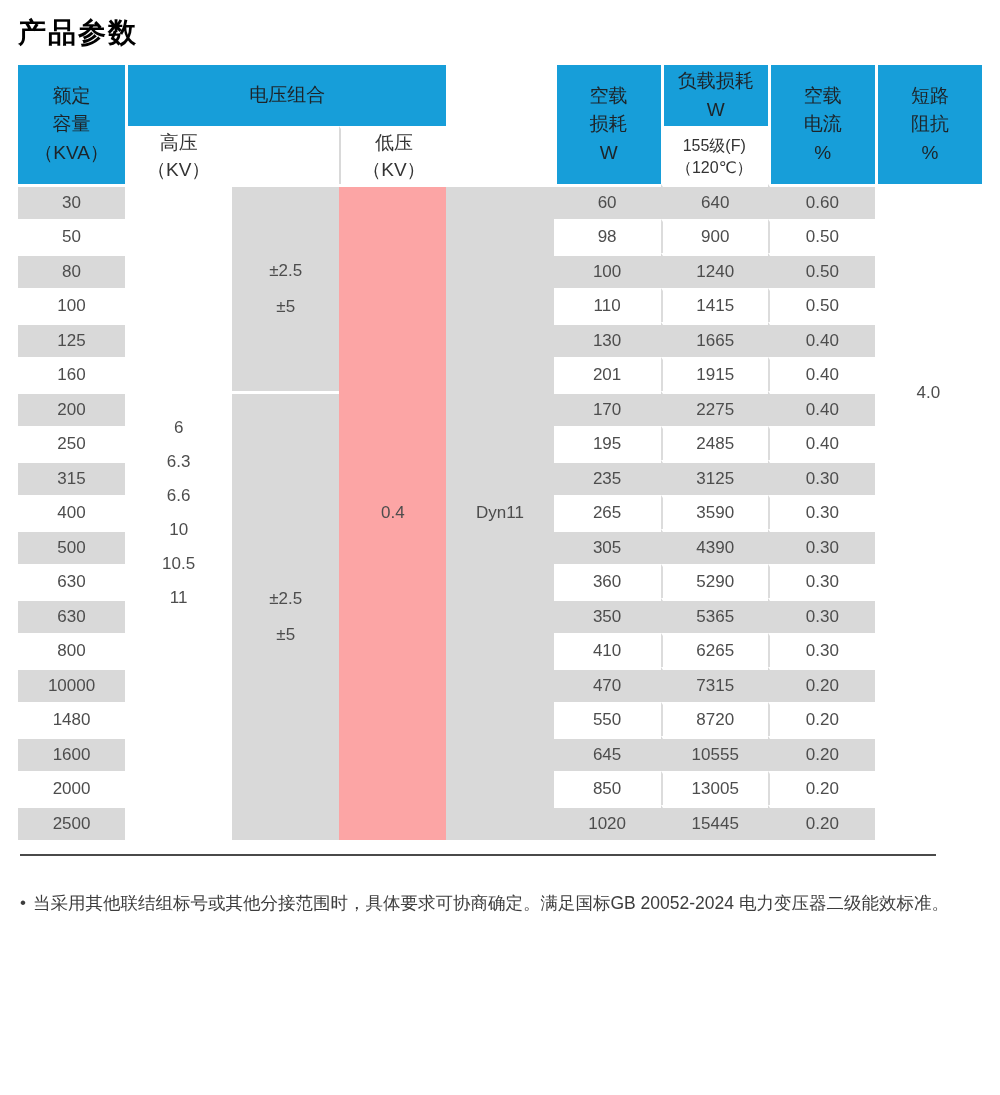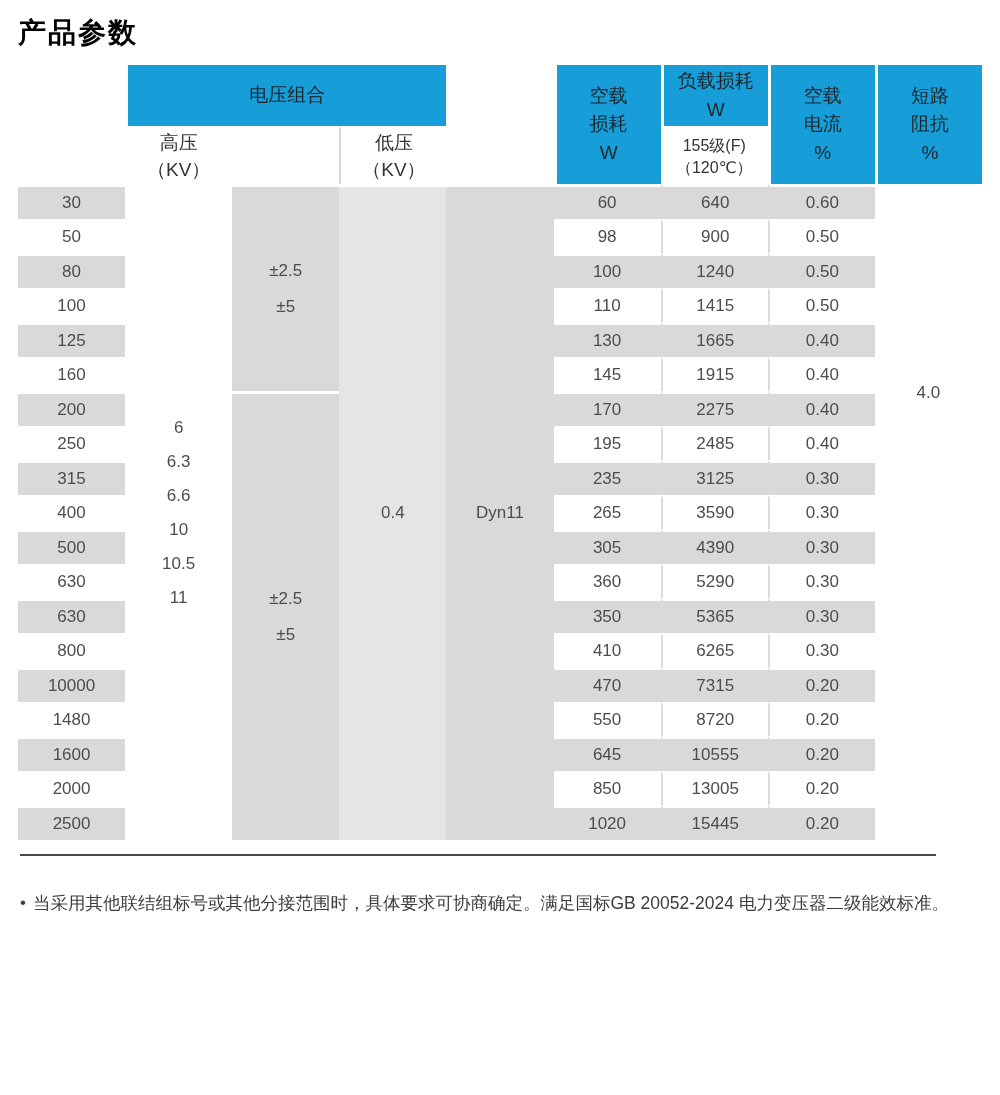--- a/index.html
+++ b/index.html
@@ -30,21 +30,21 @@
   .c { font-size:17px; color:#4d4d4d; border-top:3px solid #fff; }
   .g { background:#d9d9d9; }
   .w { background:#fff; }
   .sep { border-left:2px solid transparent; }
   .w.sep { border-left-color:#dcdcdc; }
 
   
   .m { font-size:17px; color:#4d4d4d; border-top:3px solid #fff; }
   .hv-cell  { background:#fff; line-height:34px; }
   .tap-cell { background:#d9d9d9; line-height:36px; }
-  .lv-cell  { background:#e5e5e5; }
+  .lv-cell  { background:#fca5a5; }
   .conn-cell{ background:#d9d9d9; }
   .imp-cell { background:#fff; }
   .imp-lower{ border-top:2px solid #d9d9d9; }
 
   
   h2.remarks-title { font-size:27px; font-weight:bold; color:#111;
                      margin:76px 0 0 18px; letter-spacing:2px; }
   .remarks-divider { border:none; border-top:2px solid #4a4a4a;
                      margin:14px 0 0 20px; width:916px; }
   .note-row { display:flex; margin:26px 0 0 20px; width:950px; }
@@ -53,20 +53,23 @@
 </style>
 </head>
 <body>
 
 <div class="page">
 
   <h1 class="title">产品参数</h1>
 
   <div class="spec-table">
 
+    <div class="h" style="grid-area:1/1/3/2">额定
+容量
+（KVA）</div>
     <div class="h gap-l" style="grid-area:1/2/2/5">电压组合</div>
     <div class="sub" style="grid-area:2/2">高压
 （KV）</div>
     <div class="sub rule-l" style="grid-area:2/4">低压
 （KV）</div>
     <div class="h gap-l" style="grid-area:1/6/3/7">空载
 损耗
 W</div>
     <div class="h gap-l" style="grid-area:1/7/2/8">负载损耗
 W</div>
@@ -112,21 +115,21 @@
     <div class="c w" style="grid-area:6/6">110</div>
     <div class="c w sep" style="grid-area:6/7">1415</div>
     <div class="c w sep" style="grid-area:6/8">0.50</div>
 
     <div class="c g" style="grid-area:7/1">125</div>
     <div class="c g" style="grid-area:7/6">130</div>
     <div class="c g sep" style="grid-area:7/7">1665</div>
     <div class="c g sep" style="grid-area:7/8">0.40</div>
 
     <div class="c w" style="grid-area:8/1">160</div>
-    <div class="c w" style="grid-area:8/6">145</div>
+    <div class="c w" style="grid-area:8/6">201</div>
     <div class="c w sep" style="grid-area:8/7">1915</div>
     <div class="c w sep" style="grid-area:8/8">0.40</div>
 
     <div class="c g" style="grid-area:9/1">200</div>
     <div class="c g" style="grid-area:9/6">170</div>
     <div class="c g sep" style="grid-area:9/7">2275</div>
     <div class="c g sep" style="grid-area:9/8">0.40</div>
 
     <div class="c w" style="grid-area:10/1">250</div>
     <div class="c w" style="grid-area:10/6">195</div>

